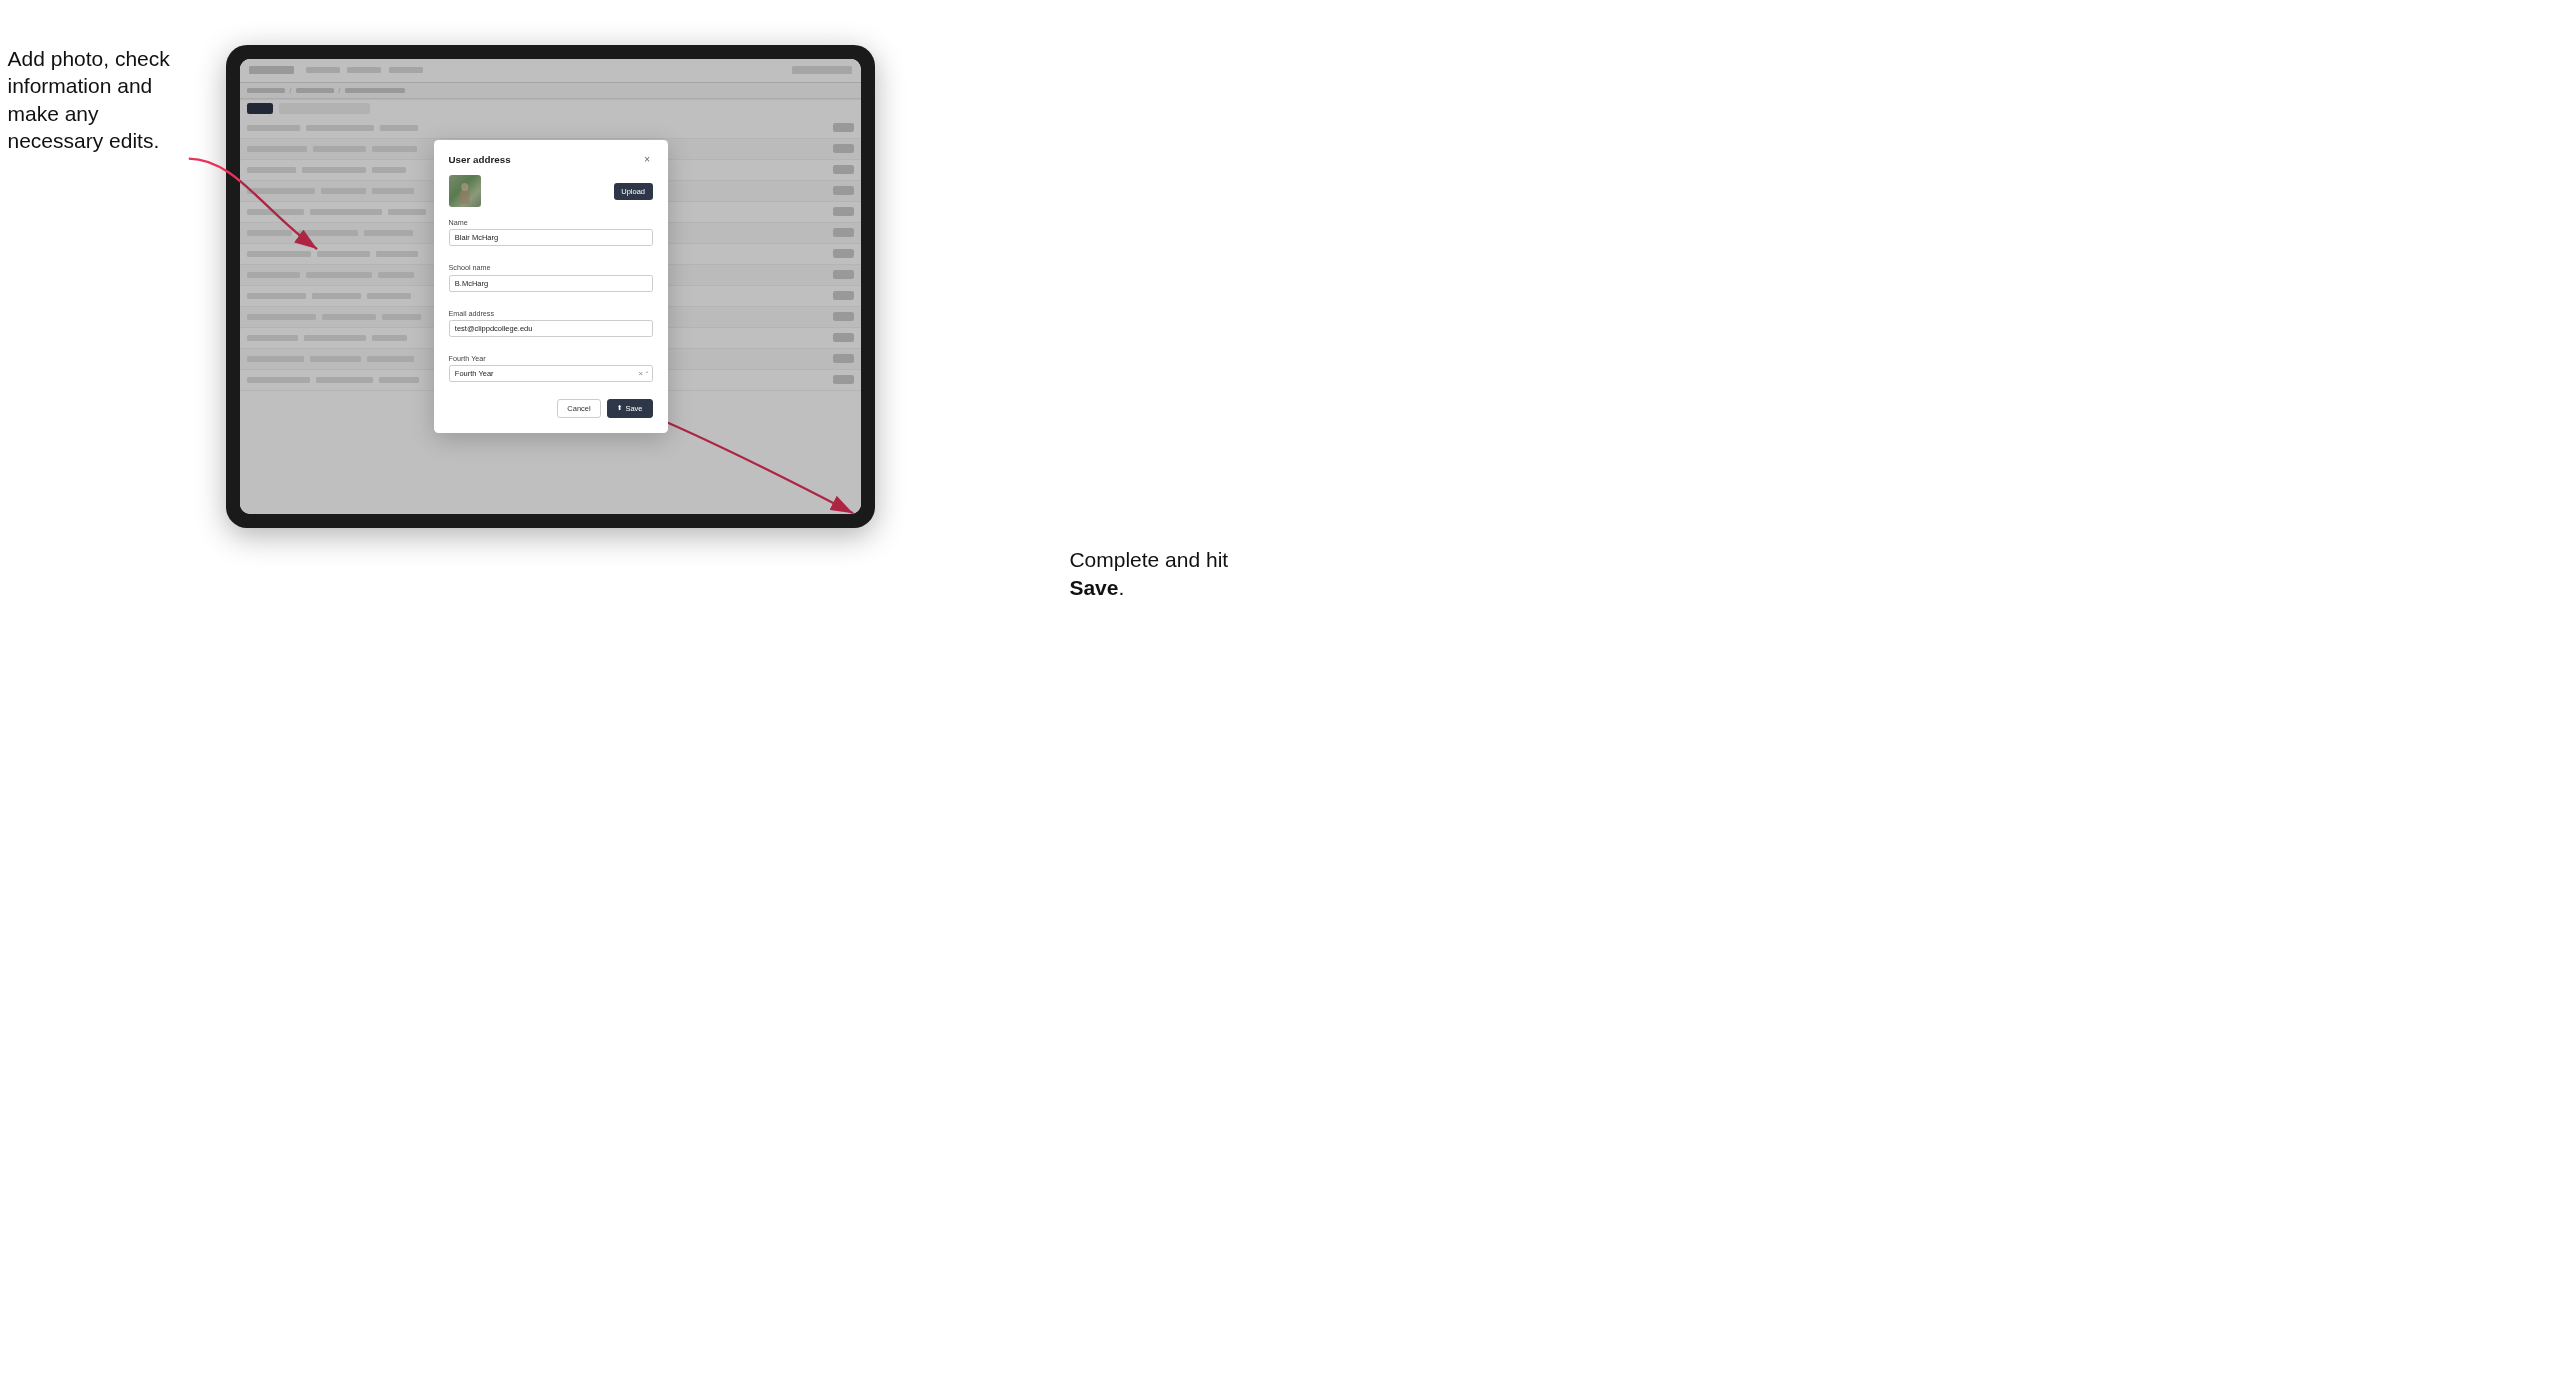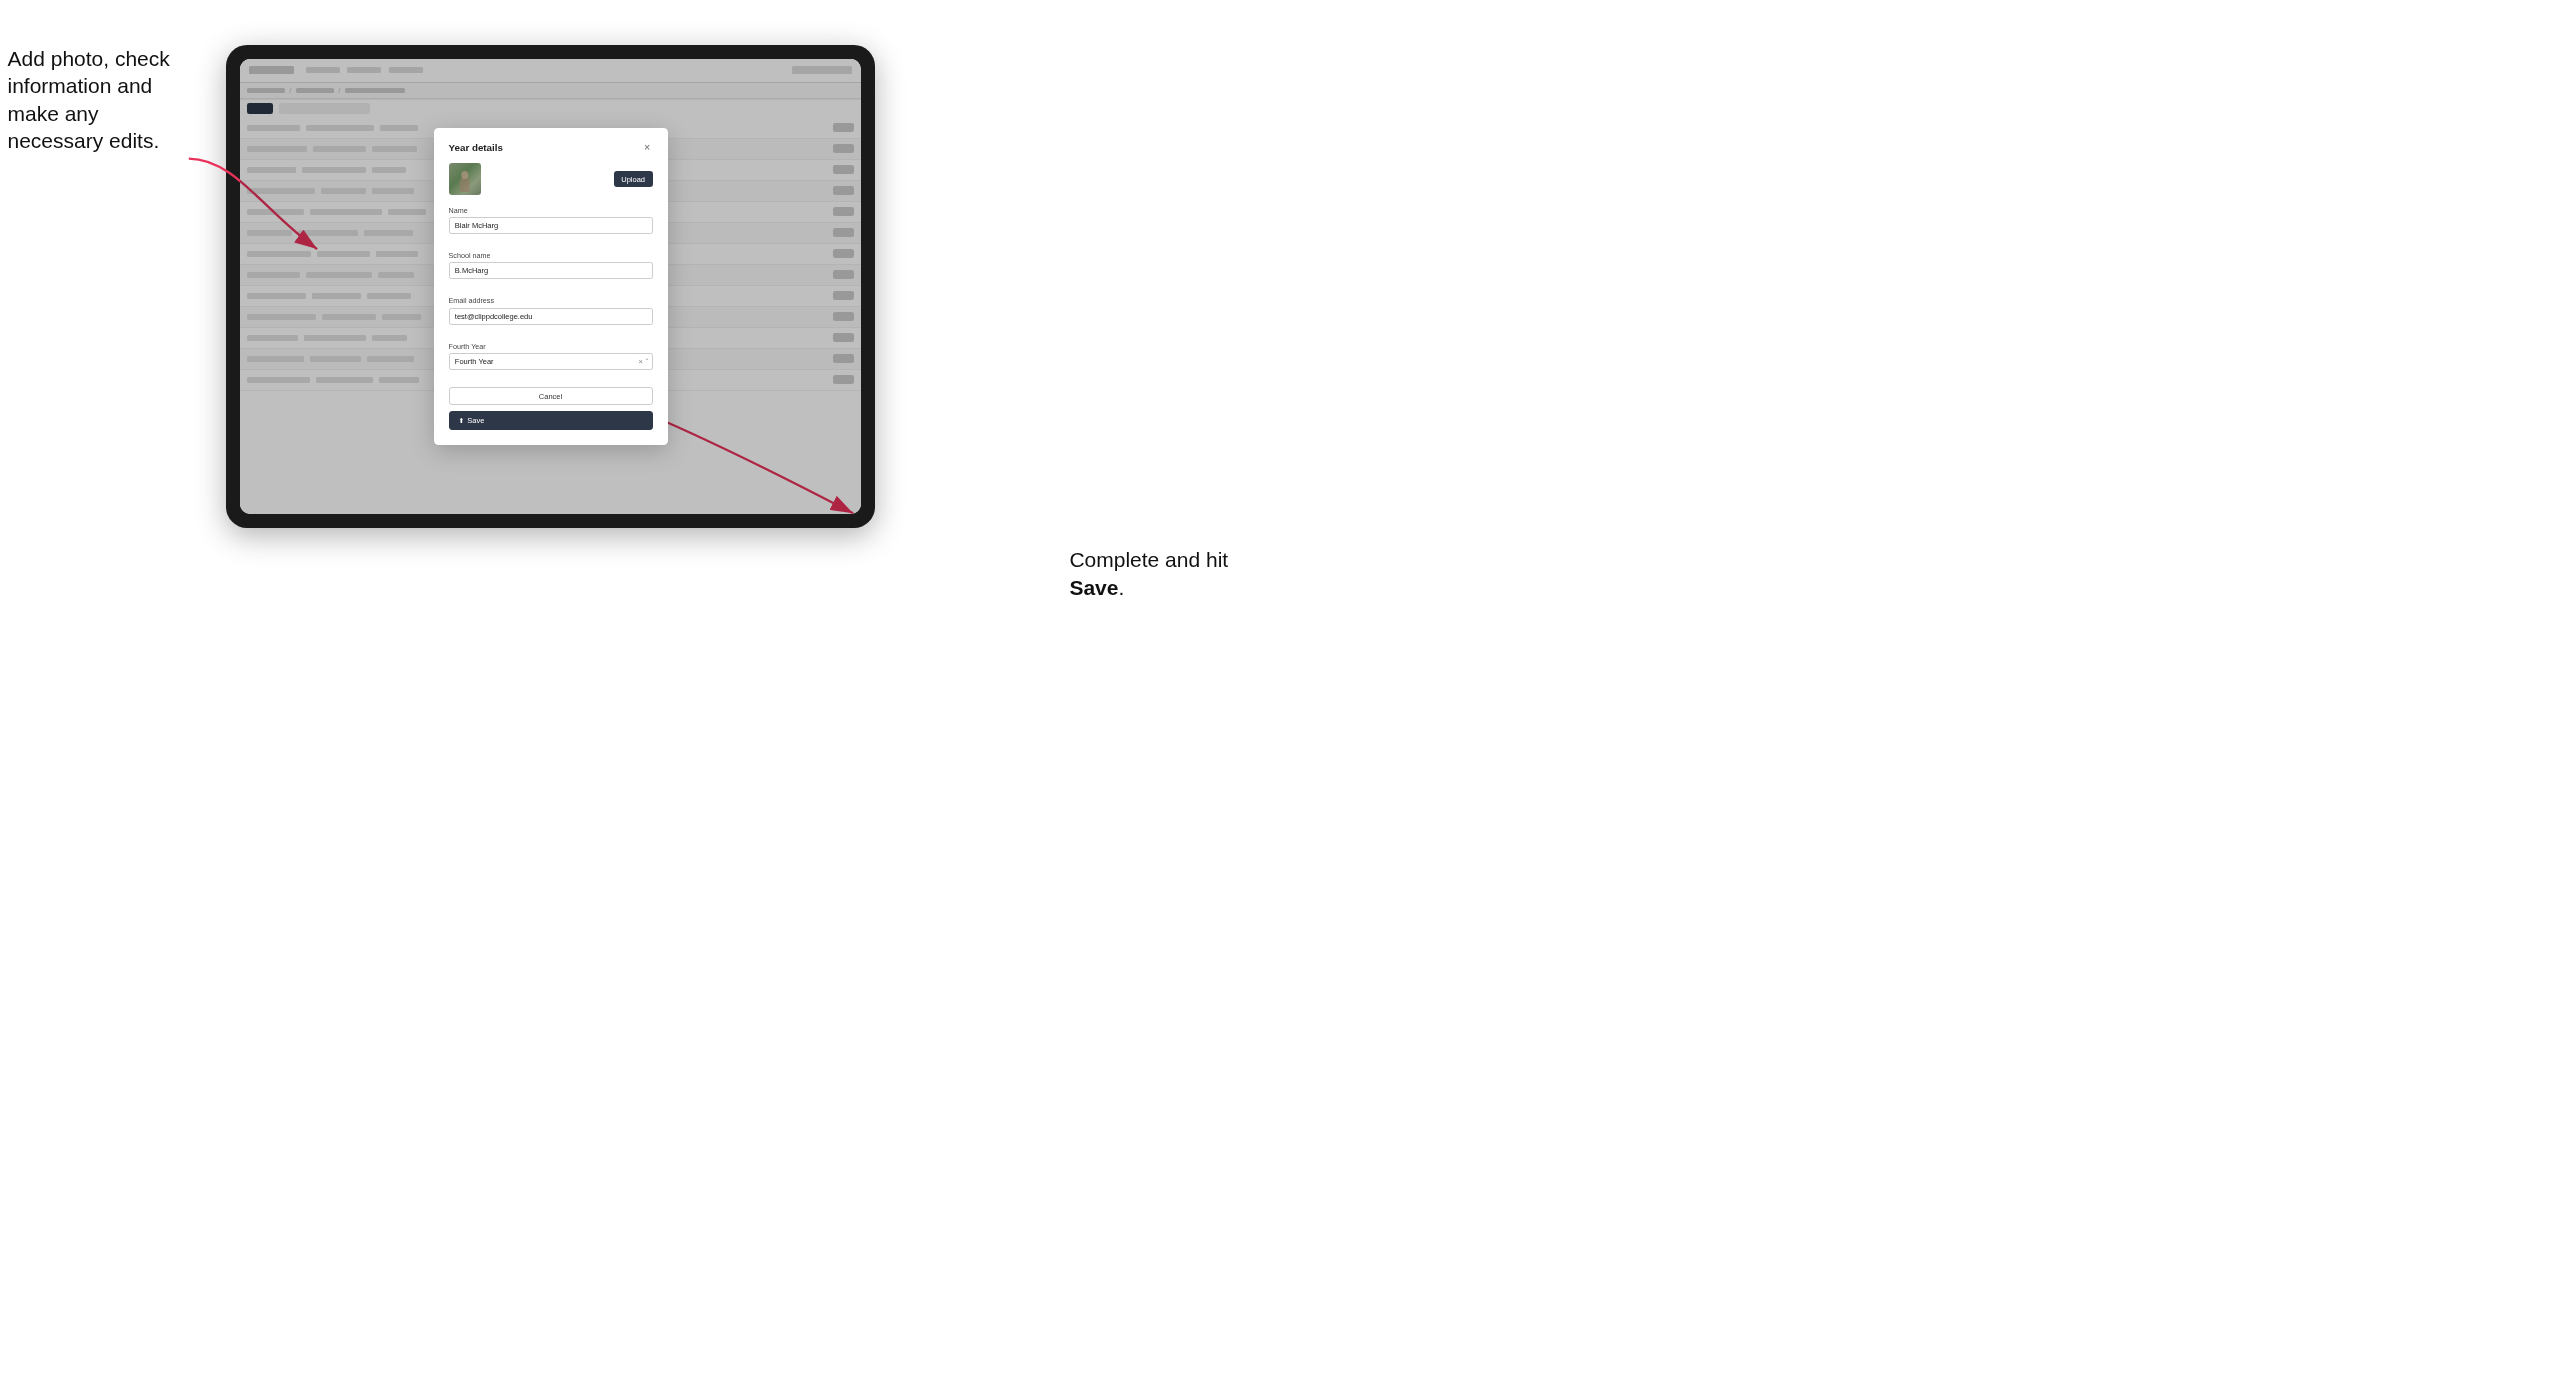--- a/index.html
+++ b/index.html
@@ -340,21 +340,20 @@
       cursor: pointer;
       line-height: 1;
     }
 
     
     .modal-footer {
       display: flex;
       justify-content: flex-end;
       gap: 6px;
       margin-top: 10.6px;
-      flex-direction: column;
     }
 
     .btn-cancel {
       background: #fff;
       border: 0.8px solid #ccc;
       border-radius: 3px;
       padding: 3.8px 9px;
       font-size: 7.5px;
       color: #333;
       cursor: pointer;
@@ -507,21 +506,21 @@
         <div class="table-cell-bg" style="width:57px;"></div>
         <div class="table-cell-bg" style="width:40px;"></div>
         <div class="table-cell-btn"></div>
       </div>
     </div>
 
     <div class="modal-overlay">
       <div class="modal">
 
         <div class="modal-header">
-          <span class="modal-title">Year details</span>
+          <span class="modal-title">User address</span>
           <span class="modal-close">×</span>
         </div>
 
         <div class="photo-row">
           <div class="photo-thumbnail"></div>
           <button class="upload-btn">Upload</button>
         </div>
 
         <div class="form-group">
           <label class="form-label">Name</label>

